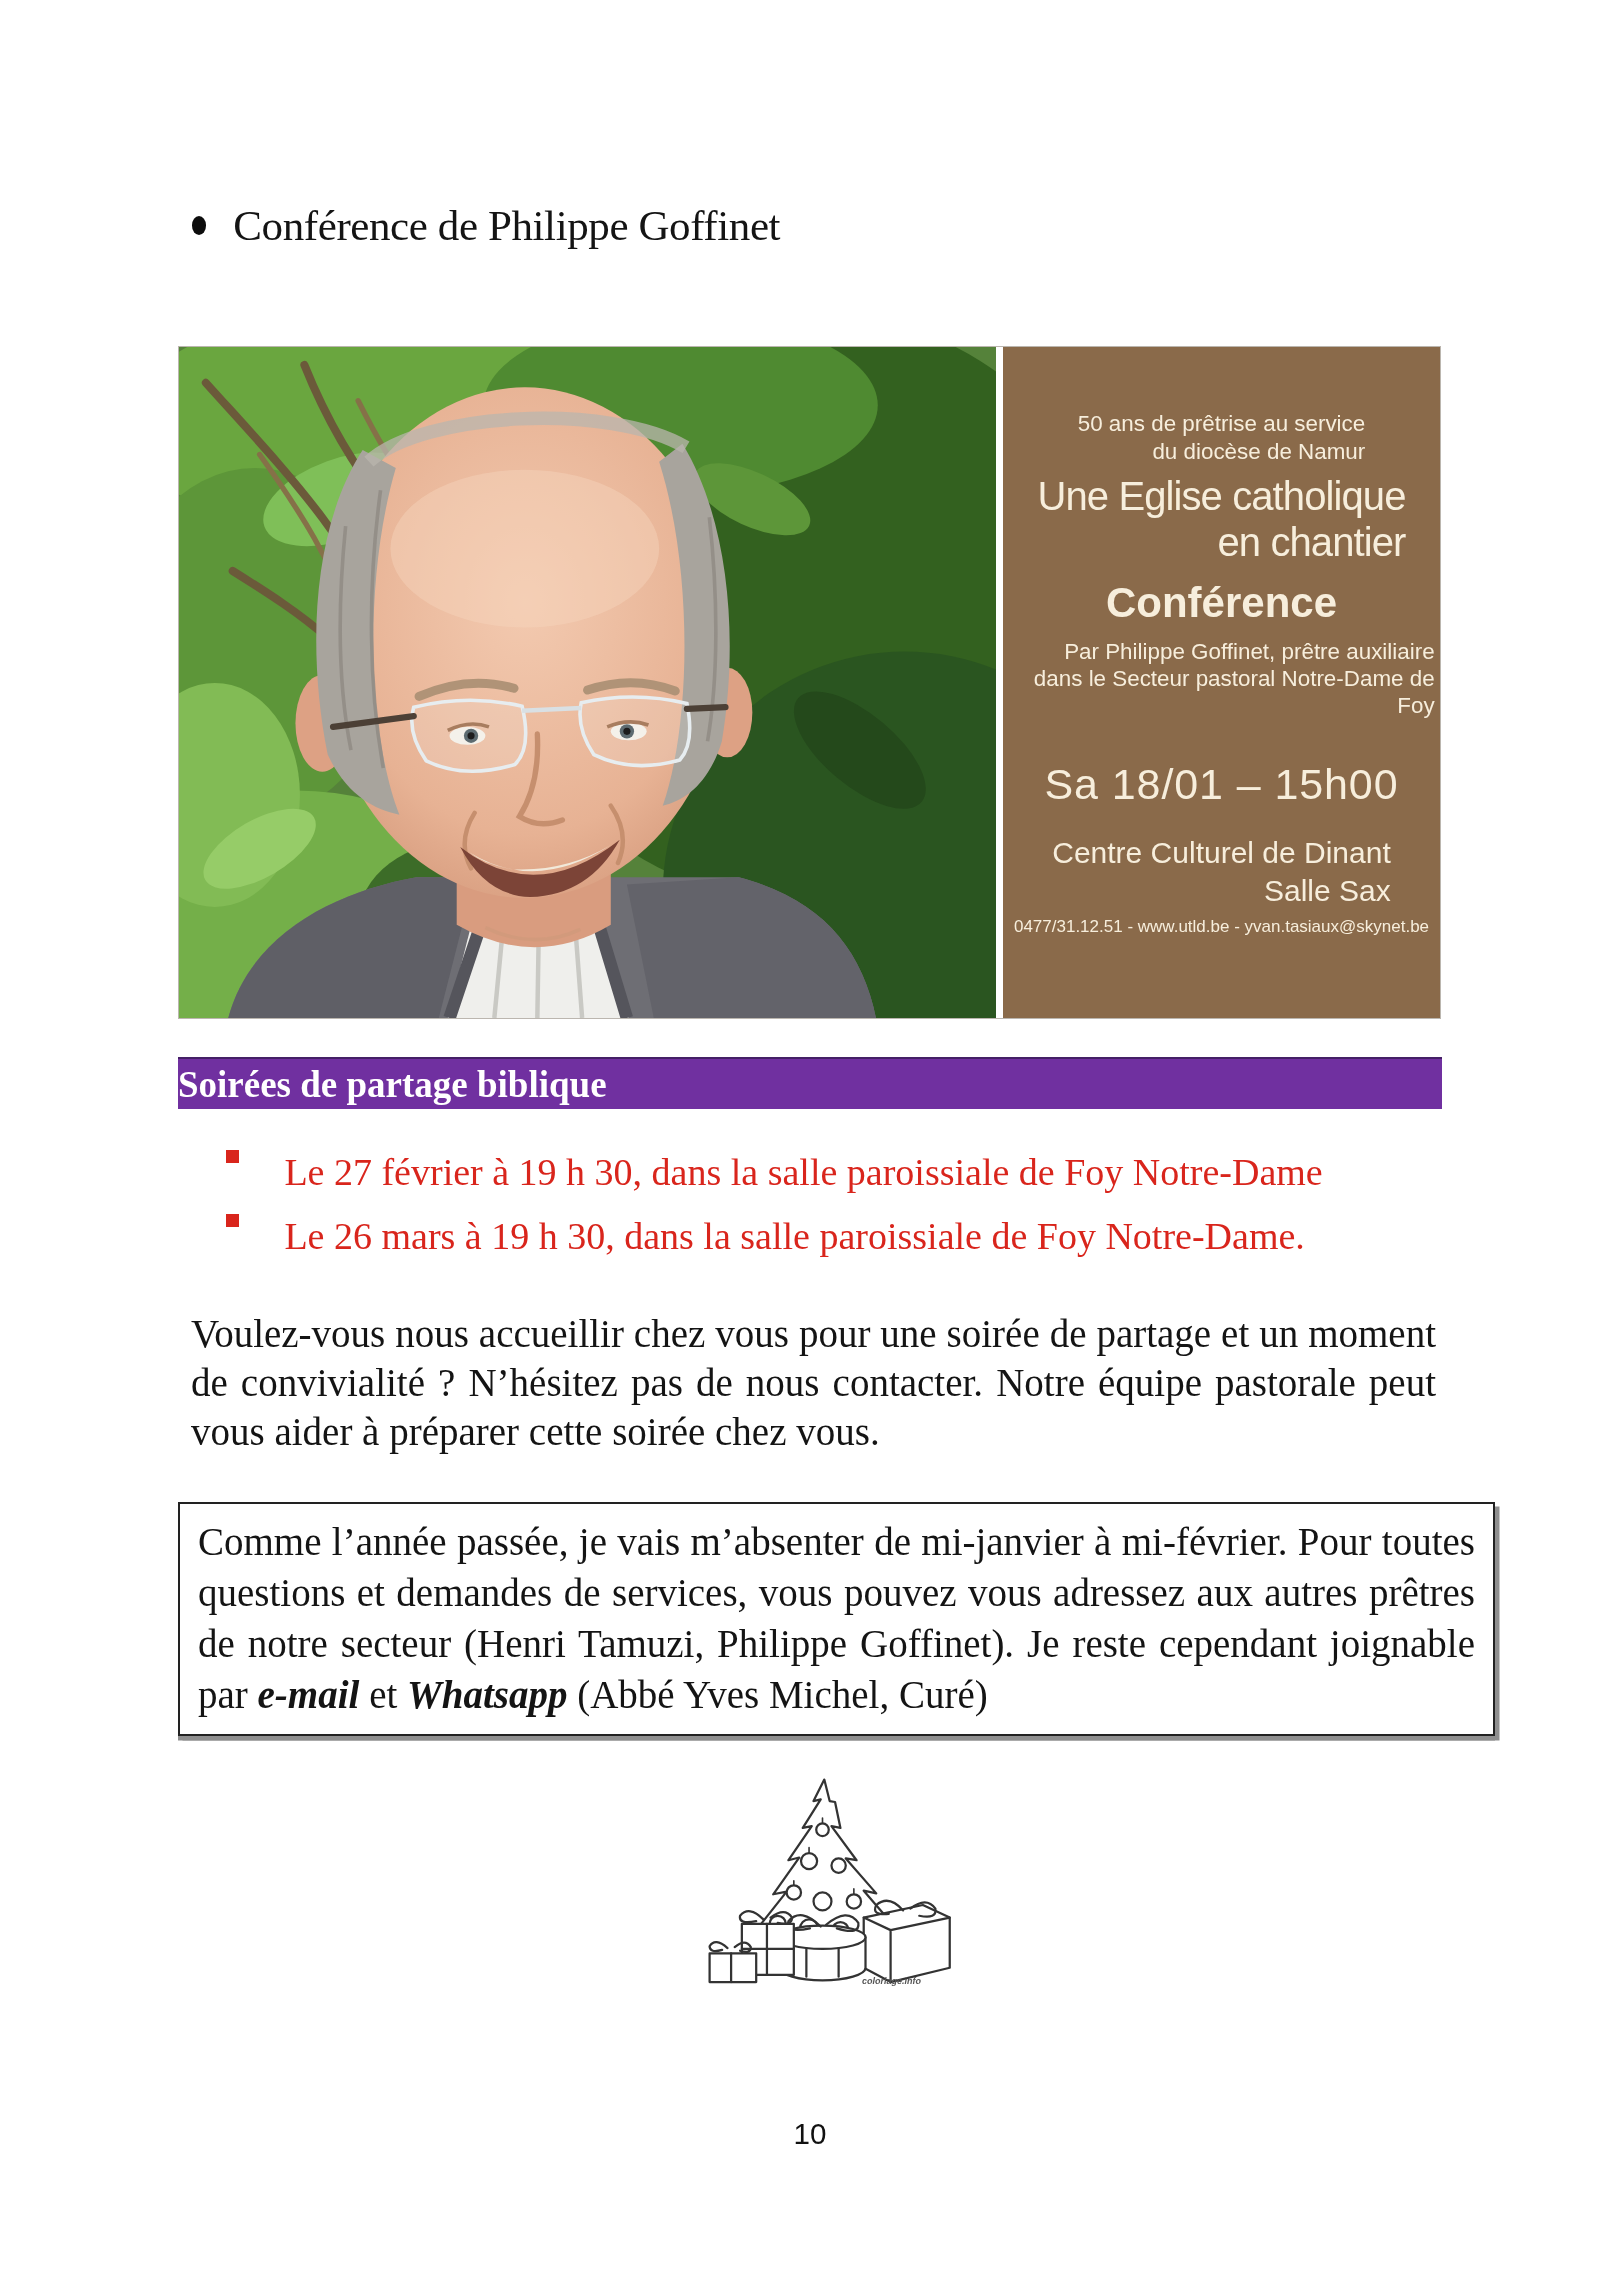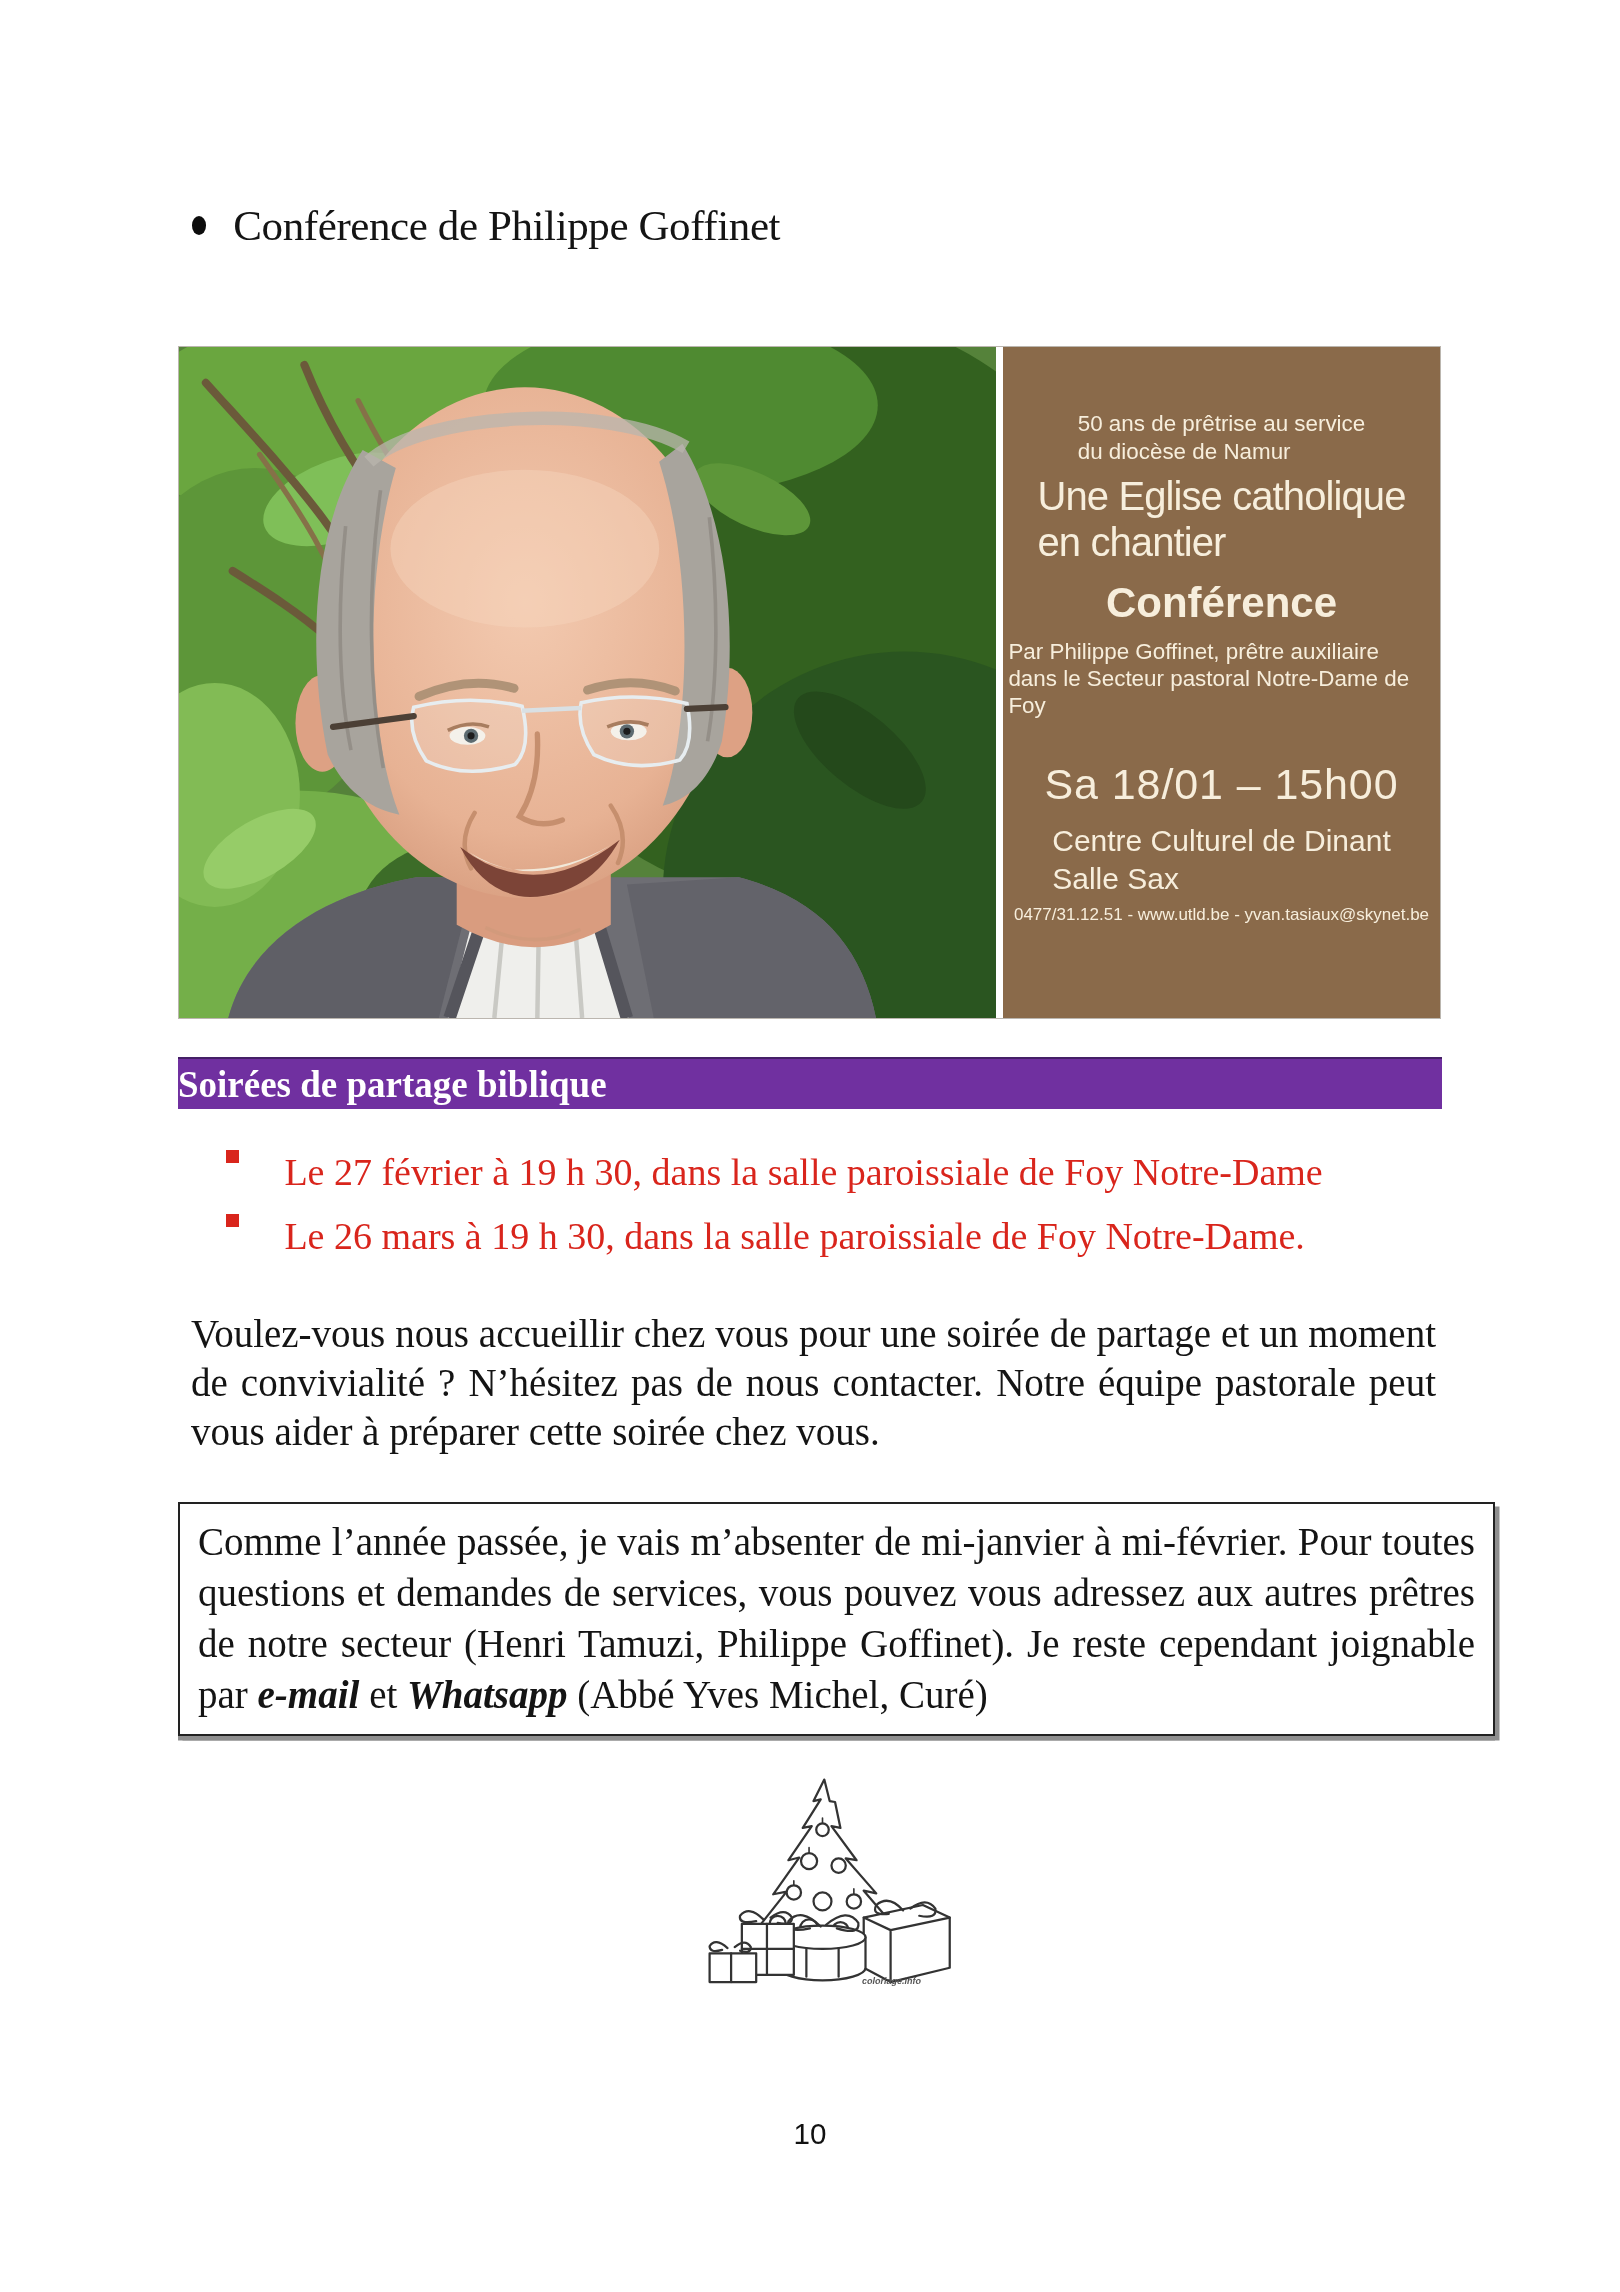--- a/index.html
+++ b/index.html
@@ -16,28 +16,28 @@
   .top-bullet{position:absolute;left:192px;top:201px;display:flex;align-items:center;
               font-size:43px;letter-spacing:-0.4px;}
   .disc{width:14.3px;height:19px;border-radius:50%;background:#0d0d0d;margin-right:27px;flex:none;}
 
   
   .photo-block{position:absolute;left:179px;top:347px;width:1261px;height:671px;display:flex;
                outline:0.9px solid rgba(60,45,25,.35);}
   .portrait{width:817px;height:671px;flex:none;overflow:hidden;}
   .portrait svg{display:block;width:100%;height:100%;}
   .flyer{flex:1;background:var(--flyer-brown);border-left:7.2px solid #fff;color:var(--flyer-text);
-         font-family:"Liberation Sans", sans-serif;text-align:left;display:flex;
+         font-family:"Liberation Sans", sans-serif;text-align:right;display:flex;
          flex-direction:column;align-items:center;padding:63px 5.4px 0 5.4px;box-sizing:border-box;}
   .f-pre{font-size:22.4px;line-height:28px;}
   .f-title{font-size:40px;line-height:46px;margin-top:7.2px;letter-spacing:-0.9px;}
   .f-heading{font-size:42px;font-weight:700;margin-top:14.3px;}
   .f-speaker{font-size:22.4px;line-height:27px;margin-top:10.7px;}
   .f-datetime{font-size:43px;margin-top:41px;letter-spacing:0.9px;}
-  .f-venue{font-size:30px;line-height:38px;margin-top:13px;}
+  .f-venue{font-size:30px;line-height:38px;margin-top:25px;}
   .f-prices{font-size:29.6px;font-style:italic;line-height:38px;margin-top:16px;}
   .f-after{font-size:28px;}
   .f-contact{font-size:17px;margin-top:7.2px;white-space:nowrap;}
 
   
   .section-bar{position:absolute;left:178px;top:1057px;width:1264px;height:52px;
                background:var(--section-purple);color:#ffffff;font-size:37px;font-weight:700;
                display:flex;align-items:center;padding-left:0;box-sizing:border-box;
                border-top:2.7px solid rgba(35,20,55,.55);}
 

